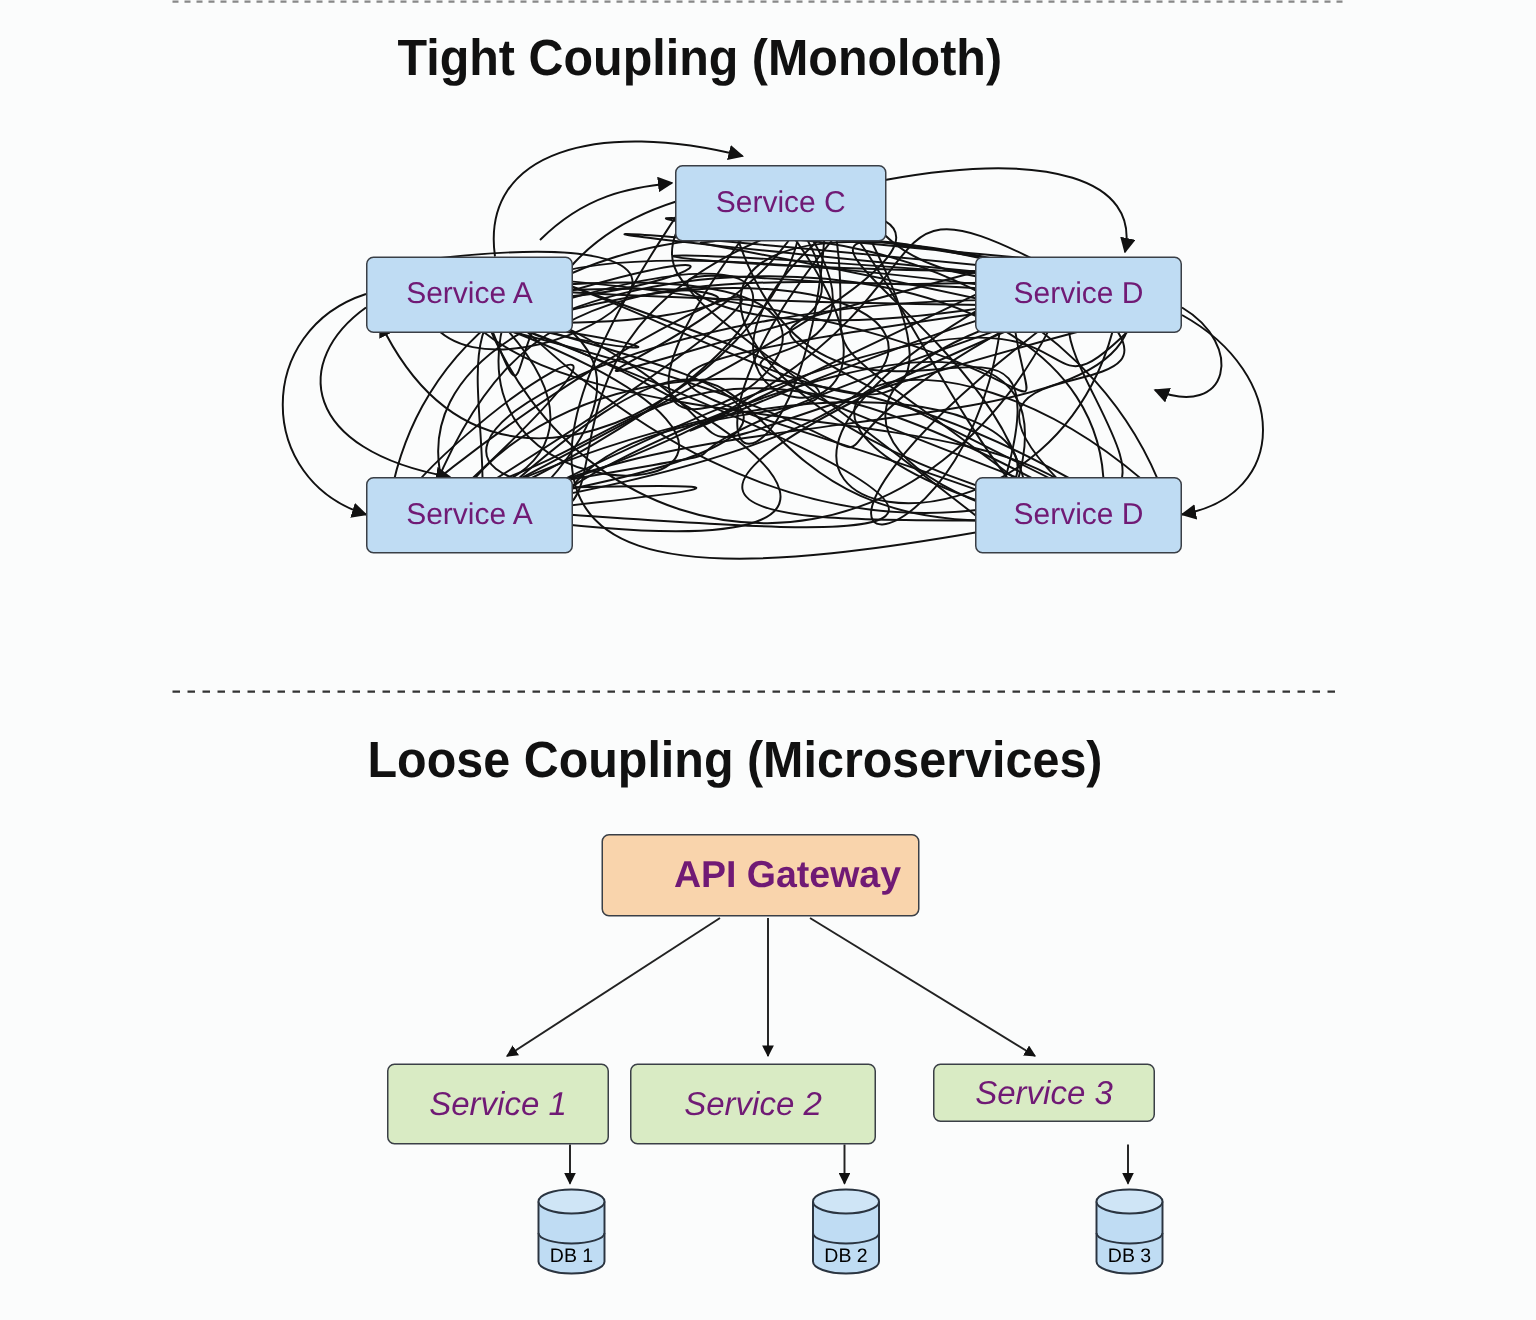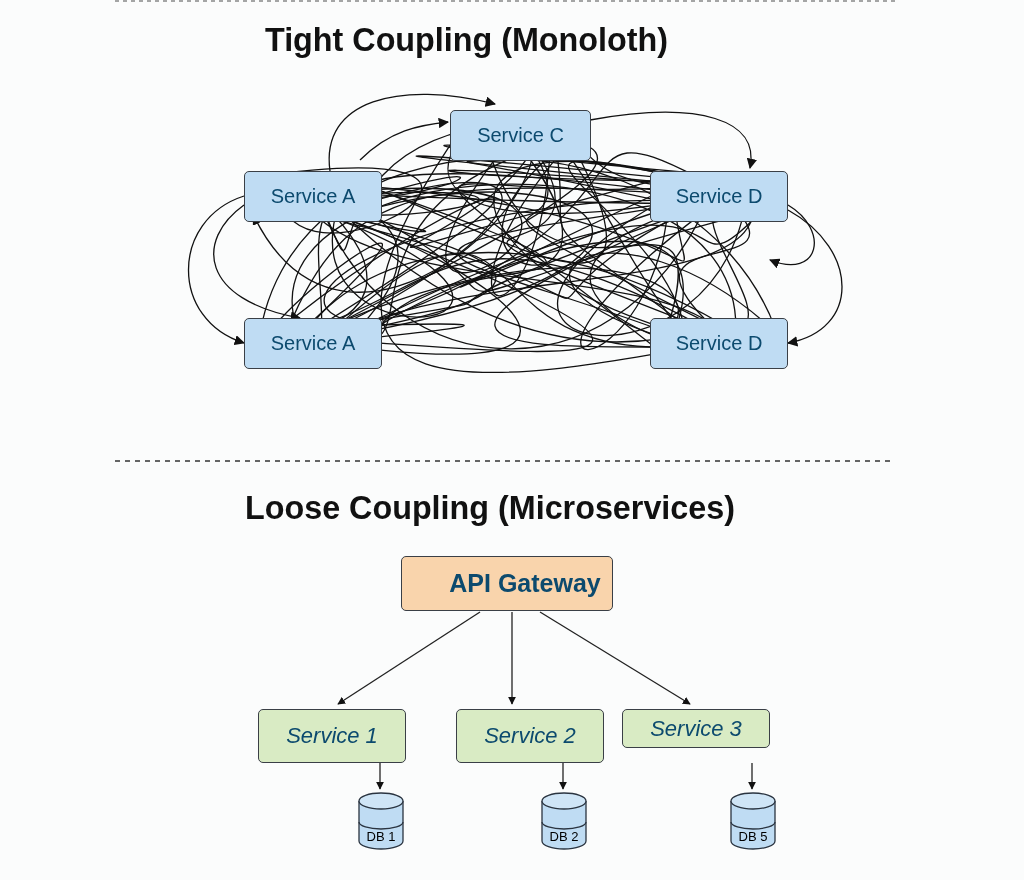--- a/index.html
+++ b/index.html
@@ -1,19 +1,19 @@
 <!DOCTYPE html>
 <html><head>
 <meta charset="utf-8">
 <style>
   html,body{margin:0;padding:0;background:#fbfcfc;}
   body{width:1024px;height:880px;position:relative;overflow:hidden;font-family:"Liberation Sans",sans-serif;}
   svg{position:absolute;left:0;top:0;}
   .title{position:absolute;font-weight:bold;color:#111;font-size:34px;white-space:nowrap;transform:scaleX(0.95);transform-origin:left top;}
-  .node{position:absolute;box-sizing:border-box;border:1.5px solid #3a3f46;border-radius:5px;display:flex;align-items:center;justify-content:center;font-size:20px;color:#0c4a6e;}
+  .node{position:absolute;box-sizing:border-box;border:1.5px solid #3a3f46;border-radius:5px;display:flex;align-items:center;justify-content:center;font-size:20px;color:#701a75;}
   .blue{background:#bfdcf3;}
   .orange{background:#f9d4ac;font-size:25px;font-weight:bold;}
   .green{background:#d9ebc4;font-size:22px;font-style:italic;}
   .db{position:absolute;width:46px;height:58px;}
   .db .label{position:absolute;left:0;right:0;bottom:6px;text-align:center;font-size:13px;color:#000000;}
 </style>
 </head>
 <body>
 
 <svg width="1024" height="880">
@@ -122,21 +122,21 @@
 <div class="node blue" style="left:450px;top:110px;width:141px;height:51px;">Service C</div>
 <div class="node blue" style="left:650px;top:171px;width:138px;height:51px;">Service D</div>
 <div class="node blue" style="left:244px;top:318px;width:138px;height:51px;">Service A</div>
 <div class="node blue" style="left:650px;top:318px;width:138px;height:51px;">Service D</div>
 
 <div class="title" style="left:245px;top:488px;">Loose Coupling (Microservices)</div>
 
 <div class="node orange" style="left:401px;top:556px;width:212px;height:55px;padding-left:36px;">API Gateway</div>
 
 <div class="node green" style="left:258px;top:709px;width:148px;height:54px;">Service 1</div>
-<div class="node green" style="left:456px;top:709px;width:148px;height:54px;">Service 2</div>
+<div class="node green" style="left:420px;top:709px;width:164px;height:54px;">Service 2</div>
 <div class="node green" style="left:622px;top:709px;width:148px;height:39px;">Service 3</div>
 
 <div class="db" style="left:358px;top:792px;">
   <svg width="46" height="58">
       <path d="M1,9 L1,49 A22,8 0 0 0 45,49 L45,9" fill="#bfdcf3" stroke="#2a3440" stroke-width="1.3"></path>
       <path d="M1,30 A22,7 0 0 0 45,30" fill="none" stroke="#2a3440" stroke-width="1.3"></path>
       <ellipse cx="23" cy="9" rx="22" ry="8" fill="#cfe5f6" stroke="#2a3440" stroke-width="1.3"></ellipse>
     </svg>
   <div class="label">DB 1</div>
 </div>
@@ -147,14 +147,14 @@
       <ellipse cx="23" cy="9" rx="22" ry="8" fill="#cfe5f6" stroke="#2a3440" stroke-width="1.3"></ellipse>
     </svg>
   <div class="label">DB 2</div>
 </div>
 <div class="db" style="left:730px;top:792px;">
   <svg width="46" height="58">
       <path d="M1,9 L1,49 A22,8 0 0 0 45,49 L45,9" fill="#bfdcf3" stroke="#2a3440" stroke-width="1.3"></path>
       <path d="M1,30 A22,7 0 0 0 45,30" fill="none" stroke="#2a3440" stroke-width="1.3"></path>
       <ellipse cx="23" cy="9" rx="22" ry="8" fill="#cfe5f6" stroke="#2a3440" stroke-width="1.3"></ellipse>
     </svg>
-  <div class="label">DB 5</div>
+  <div class="label">DB 3</div>
 </div>
 
 </body></html>

